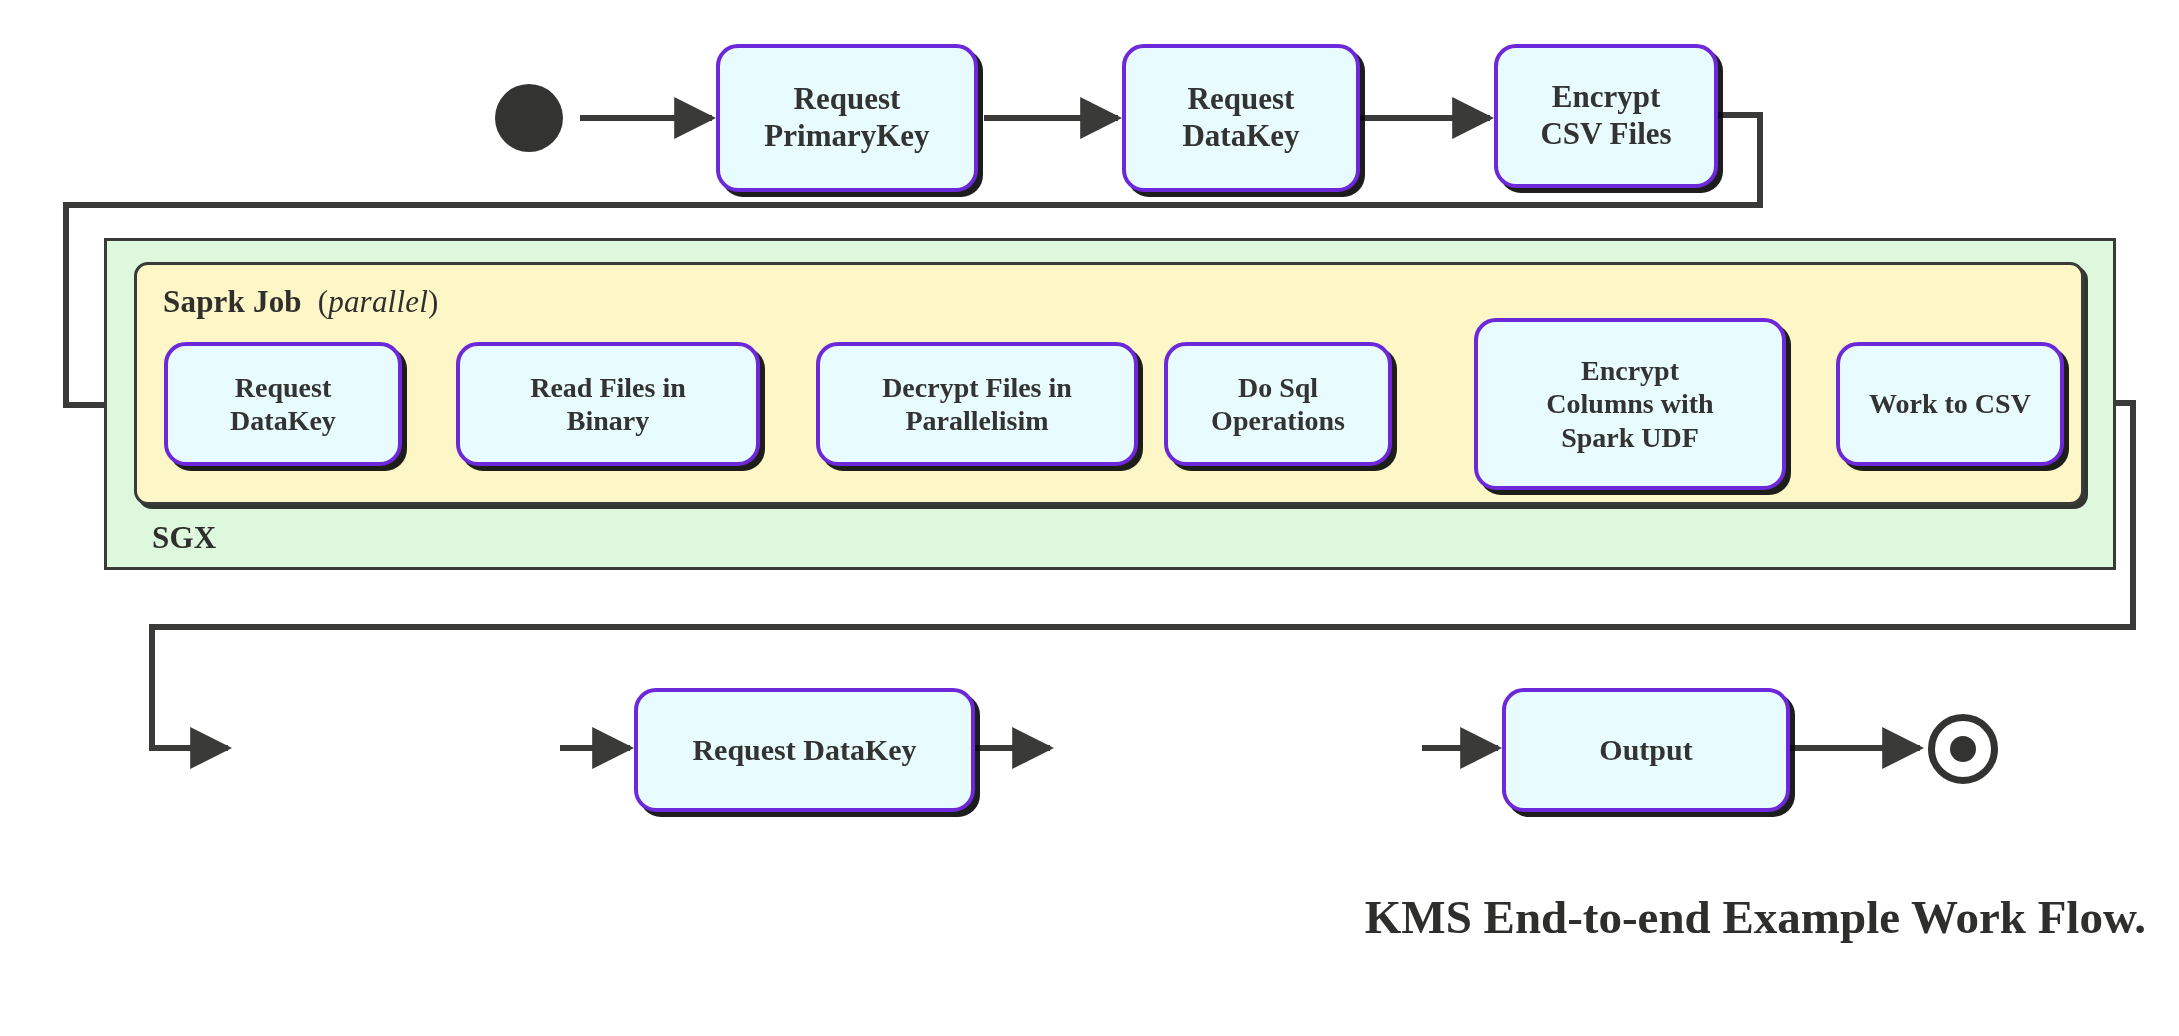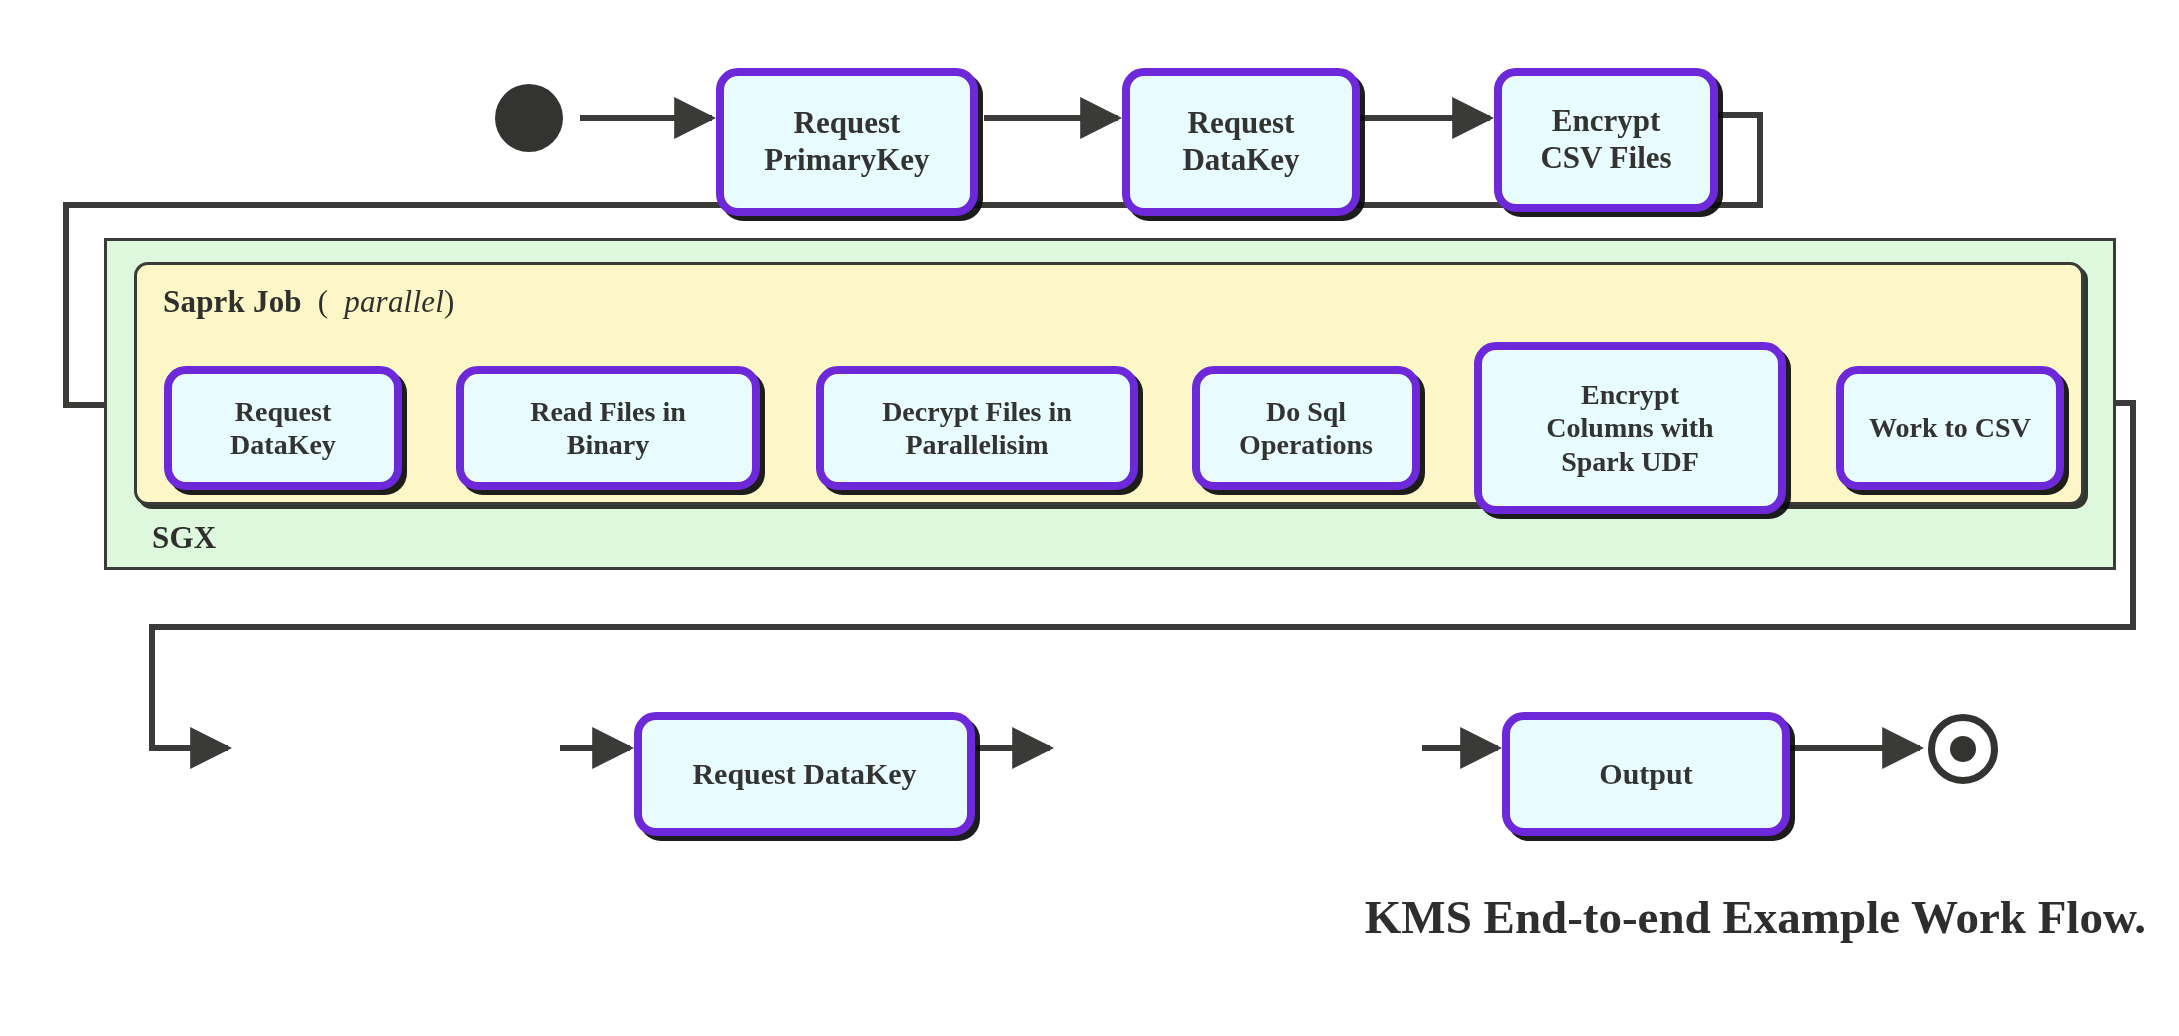--- a/index.html
+++ b/index.html
@@ -47,40 +47,38 @@
     color: #2f2f2d;
     white-space: nowrap;
     letter-spacing: .2px;
   }
   .region-label .paren {
     font-weight: normal;
   }
   .region-label .ital {
     font-style: italic;
     font-weight: normal;
-    margin-left: 16px;
   }
 
   
   .node {
     position: absolute;
     box-sizing: border-box;
     background: #e8fbff;
-    border: 8px solid #6d28d9;
+    border: 4px solid #6d28d9;
     border-radius: 22px;
     box-shadow: 5px 5px 0 rgba(10,10,10,0.92);
     display: flex;
     align-items: center;
     justify-content: center;
     text-align: center;
     color: #333331;
     font-weight: bold;
     line-height: 1.18;
     padding: 0 6px;
-    margin-top: 24px;
   }
   .node span {
     display: block;
   }
 
   
   .start-node {
     position: absolute;
     border-radius: 50%;
     background: #333331;
@@ -196,21 +194,21 @@
     </div>
   </div>
 
   <div class="node" style="left:816px; top:342px; width:322px; height:124px; font-size:28px;">
     <div>
       <span>Decrypt Files in</span>
       <span>Parallelisim</span>
     </div>
   </div>
 
-  <div class="node" style="left:1192px; top:342px; width:228px; height:124px; font-size:28px;">
+  <div class="node" style="left:1164px; top:342px; width:228px; height:124px; font-size:28px;">
     <div>
       <span>Do Sql</span>
       <span>Operations</span>
     </div>
   </div>
 
   <div class="node" style="left:1474px; top:318px; width:312px; height:172px; font-size:28px;">
     <div>
       <span>Encrypt</span>
       <span>Columns with</span>

